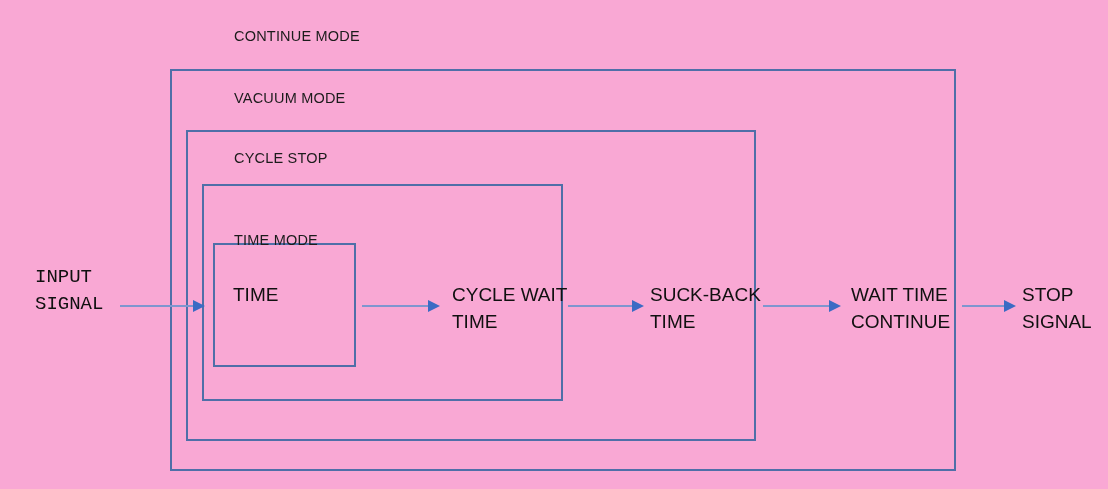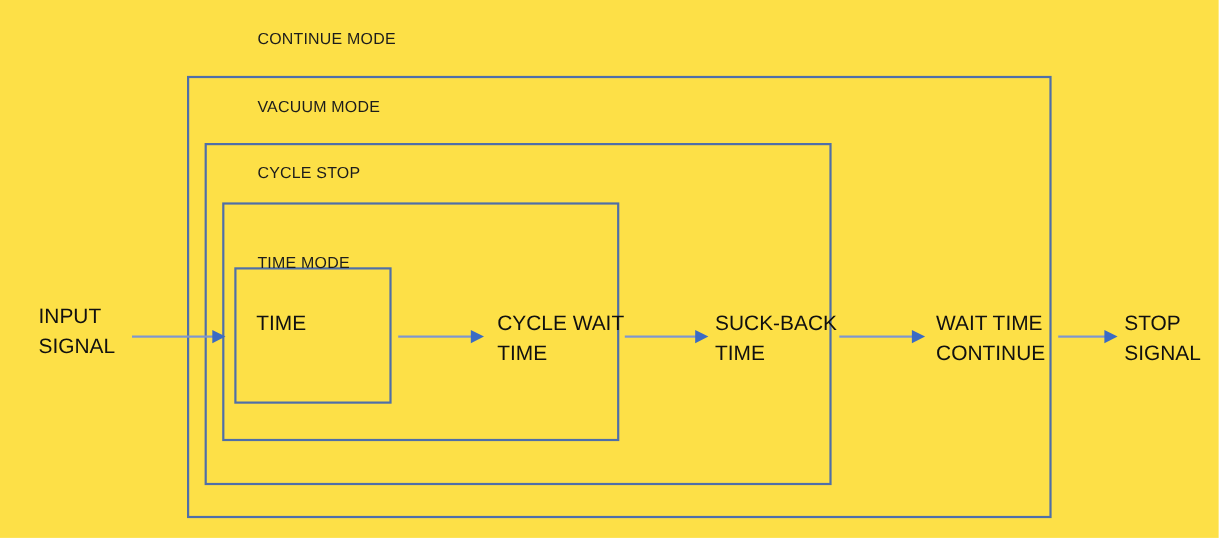--- a/index.html
+++ b/index.html
@@ -7,21 +7,21 @@
     padding: 0;
     background: #ffffff;
   }
   body {
     font-family: "Liberation Sans", sans-serif;
   }
   #canvas {
     position: relative;
     width: 1108px;
     height: 489px;
-    background: #fde047;
+    background: #f9a8d4;
     overflow: hidden;
   }
 
   
   .mode-box {
     position: absolute;
     border: 2px solid #4f6fa8;
     background: transparent;
     box-sizing: border-box;
   }
@@ -44,21 +44,21 @@
   #label-time     { left: 234px; top: 232px; }
 
   
   .stage-text {
     position: absolute;
     font-size: 19px;
     line-height: 27px;
     color: #101010;
     white-space: nowrap;
   }
-  #stage-input      { left: 35px;  top: 275px; }
+  #stage-input      { left: 35px;  top: 264px; font-family: Liberation Mono, monospace; }
   #stage-dispensing { left: 233px; top: 281px; }
   #stage-cyclewait  { left: 452px; top: 281px; }
   #stage-suckback   { left: 650px; top: 281px; }
   #stage-continue   { left: 851px; top: 281px; }
   #stage-stop       { left: 1022px; top: 281px; }
 
   
   .arrow {
     position: absolute;
     height: 12px;

